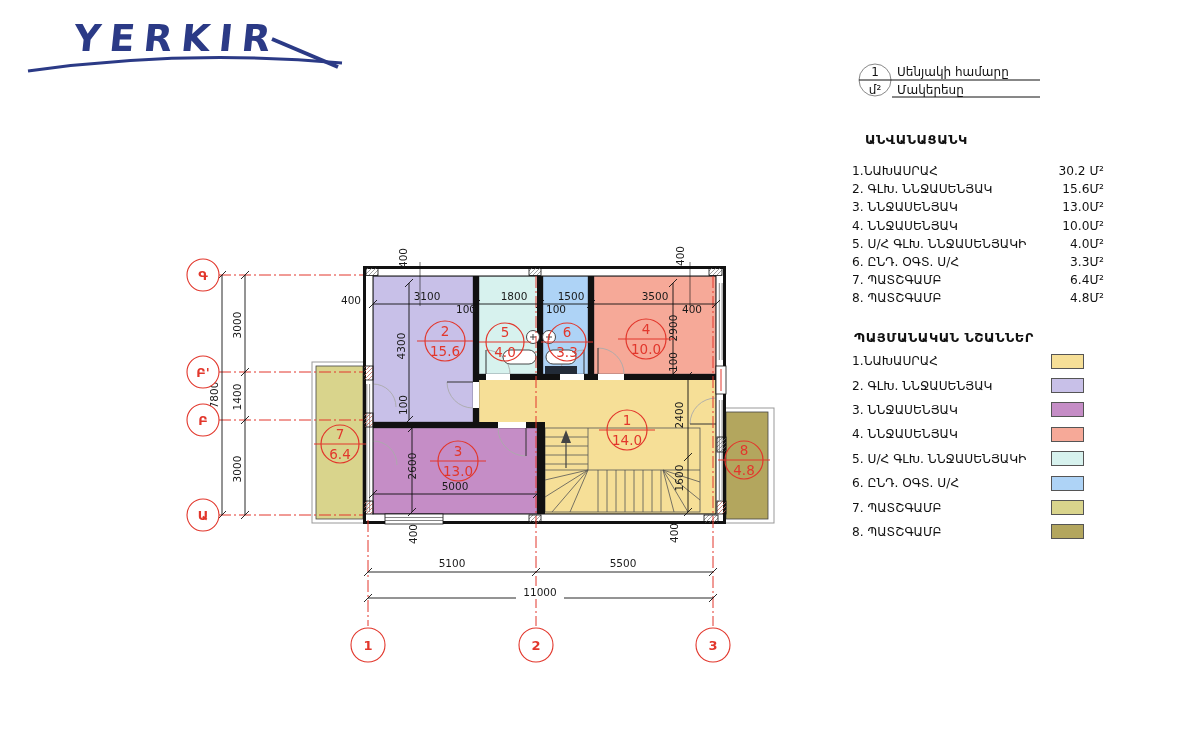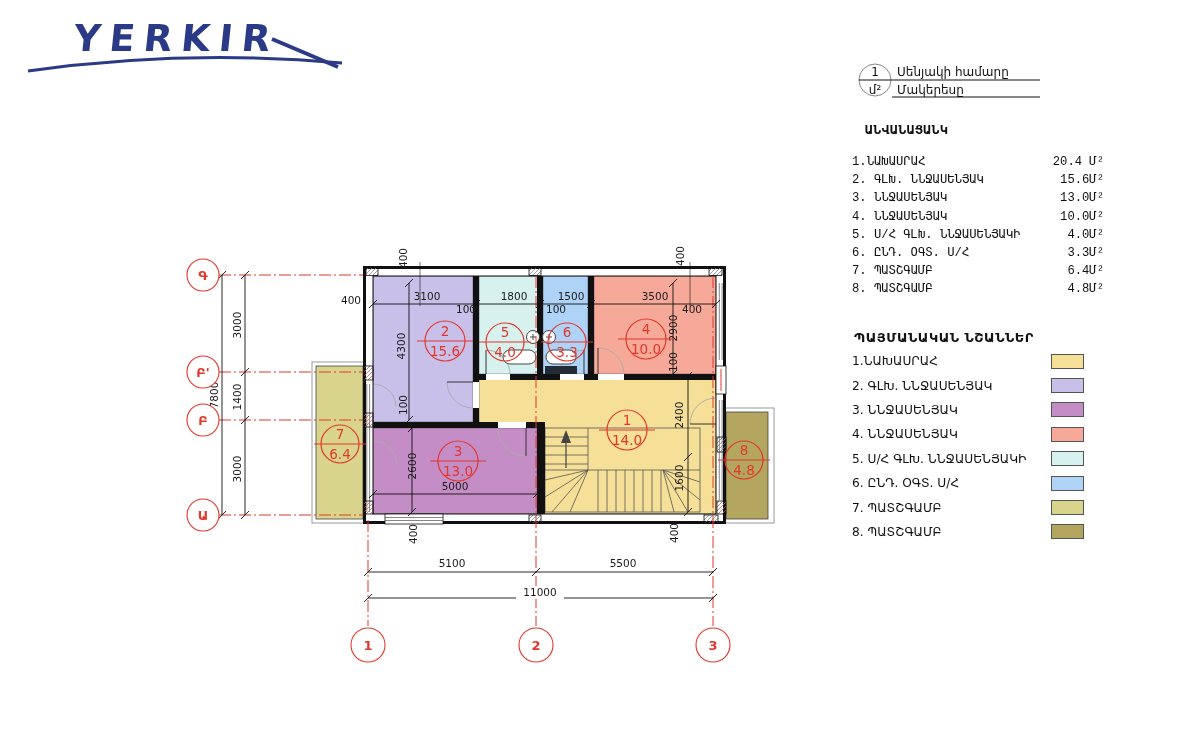--- a/index.html
+++ b/index.html
@@ -2,21 +2,21 @@
 <html><head>
 <meta charset="utf-8">
 <style>
   html,body{margin:0;padding:0;}
   body{
     width:1177px;height:751px;position:relative;background:#ffffff;
     font-family:"DejaVu Sans", sans-serif;color:#111;overflow:hidden;
   }
   .abs{position:absolute;}
   
-  #room-list{left:852px;top:122px;width:252px;font-family:Liberation Mono, monospace;}
+  #room-list{left:852px;top:132px;width:252px;}
   .panel-title{font-size:13px;font-weight:bold;letter-spacing:.5px;color:#111;}
   #room-list .panel-title{margin-left:13px;margin-bottom:15px;}
   .list-row{display:flex;justify-content:space-between;font-size:12.2px;line-height:18.2px;white-space:nowrap;}
   .list-row .area{text-align:right;}
   #legend{left:852px;top:330px;width:232px;}
   #legend .panel-title{margin-left:2px;margin-bottom:4px;}
   .legend-row{display:flex;justify-content:space-between;align-items:center;height:24.4px;font-size:12.2px;white-space:nowrap;}
   .swatch{width:33px;height:15px;border:1px solid #555;box-sizing:border-box;}
   
   text{font-family:"DejaVu Sans", sans-serif;}
@@ -41,21 +41,21 @@
   <text x="27" y="18" text-anchor="middle" class="keytxt">1</text>
   <text x="27" y="36" text-anchor="middle" class="keytxt">մ²</text>
   <text x="49" y="18" class="keytxt">Սենյակի համարը</text>
   <text x="49" y="36" class="keytxt">Մակերեսը</text>
 </svg>
 
 <div class="abs" id="room-list">
   <div class="panel-title">ԱՆՎԱՆԱՑԱՆԿ</div>
   <div class="list-row">
     <span>1.ՆԱԽԱՍՐԱՀ</span>
-    <span class="area">20.4 Մ²</span>
+    <span class="area">30.2 Մ²</span>
   </div>
   <div class="list-row">
     <span>2. ԳԼԽ. ՆՆՋԱՍԵՆՅԱԿ</span>
     <span class="area">15.6Մ²</span>
   </div>
   <div class="list-row">
     <span>3. ՆՆՋԱՍԵՆՅԱԿ</span>
     <span class="area">13.0Մ²</span>
   </div>
   <div class="list-row">

